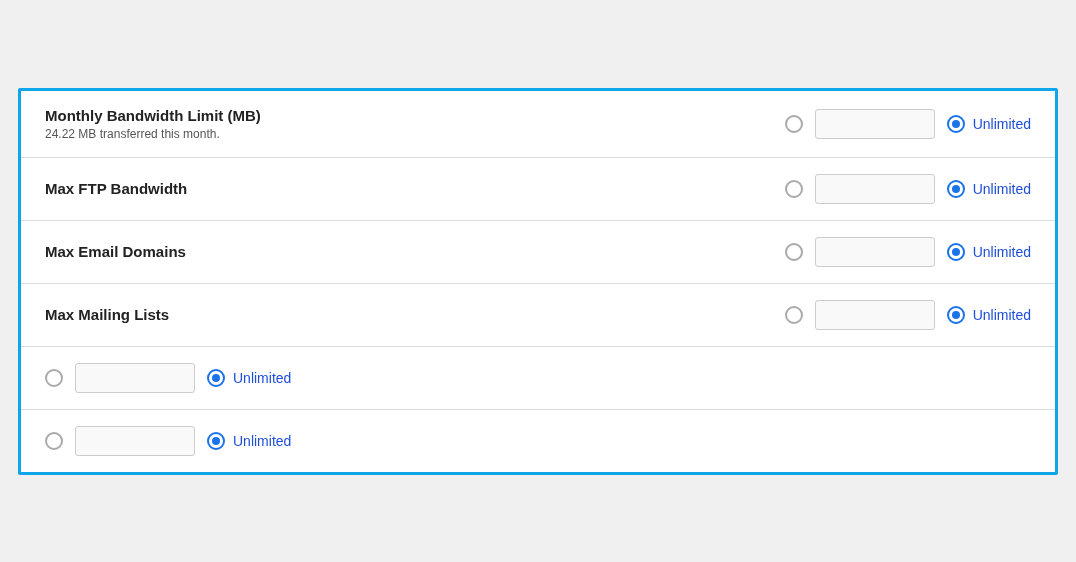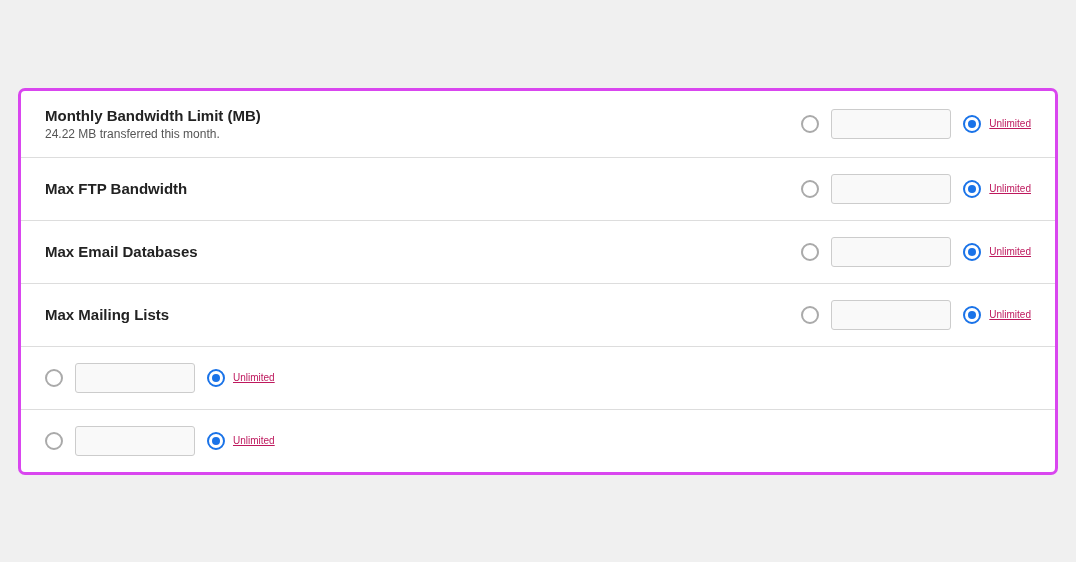--- a/index.html
+++ b/index.html
@@ -13,22 +13,22 @@
       display: flex;
       align-items: center;
       justify-content: center;
       min-height: 100vh;
       font-family: Arial, sans-serif;
     }
 
     .container {
       width: 1040px;
       background: #fff;
-      border: 3px solid #d946ef;
-      border-radius: 7px;
+      border: 3px solid #0ea5e9;
+      border-radius: 2px;
       overflow: hidden;
     }
 
     .row {
       display: flex;
       align-items: center;
       padding: 16px 24px;
       border-bottom: 1px solid #ddd;
     }
 
@@ -66,23 +66,22 @@
       font-size: 14px;
     }
 
     .unlimited-radio-group {
       display: flex;
       align-items: center;
       gap: 8px;
     }
 
     .unlimited-label {
-      font-size: 10px;
-      color: #be185d;
-      text-decoration: underline;
+      font-size: 14px;
+      color: #1d4ed8;
     }
 
     
     .radio-dot {
       width: 18px;
       height: 18px;
       border-radius: 50%;
       border: 2px solid #aaa;
       background: #fff;
       cursor: pointer;
@@ -124,21 +123,21 @@
       <div class="row-controls">
         <div class="radio-dot"></div>
         <input type="text" class="text-input" style="">
         <div class="unlimited-radio-group">
           <div class="radio-dot selected"></div>
           <span class="unlimited-label">Unlimited</span>
         </div>
       </div>
     </div>
     <div class="row">
-      <div class="row-label"><span>Max Email Databases</span></div>
+      <div class="row-label"><span>Max Email Domains</span></div>
       <div class="row-controls">
         <div class="radio-dot"></div>
         <input type="text" class="text-input" style="">
         <div class="unlimited-radio-group">
           <div class="radio-dot selected"></div>
           <span class="unlimited-label">Unlimited</span>
         </div>
       </div>
     </div>
     <div class="row">

